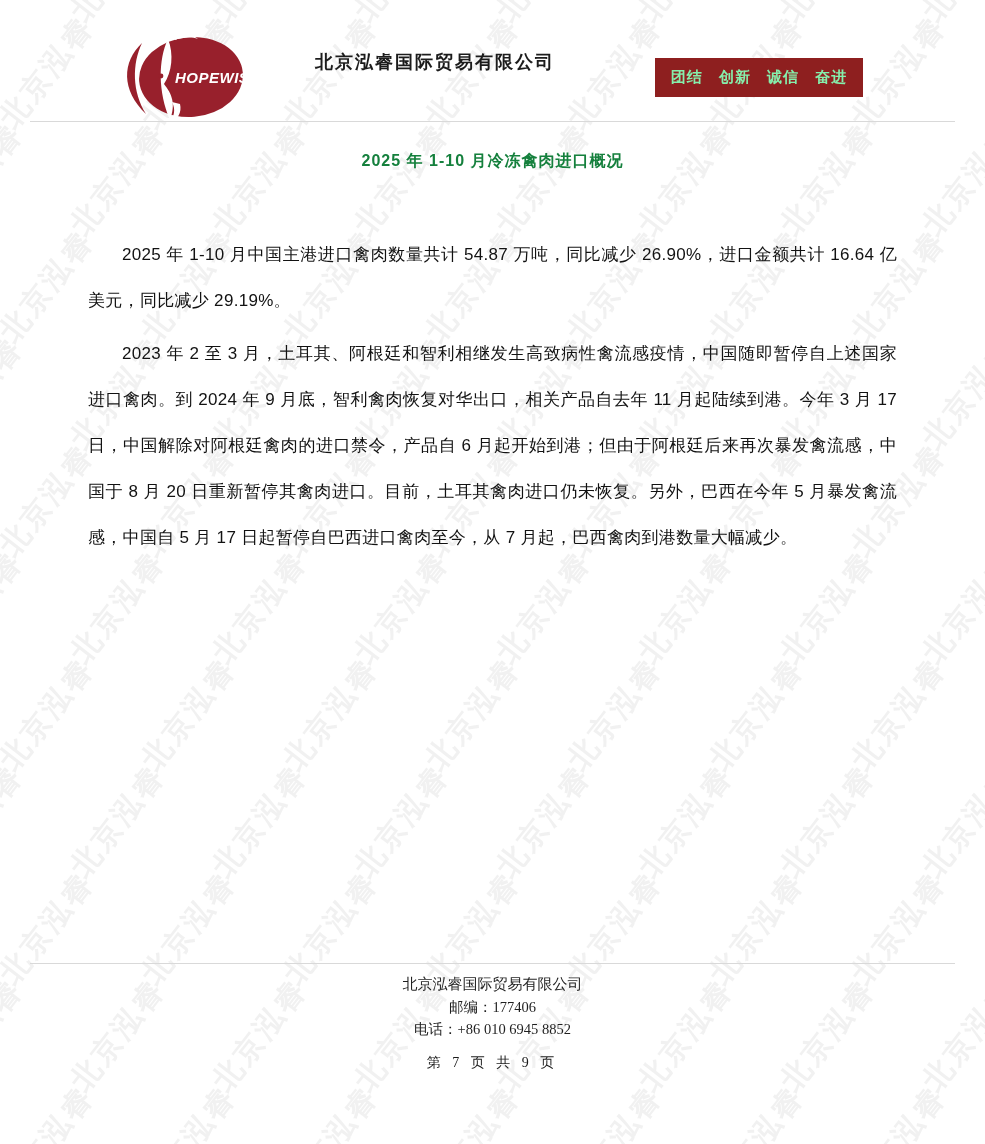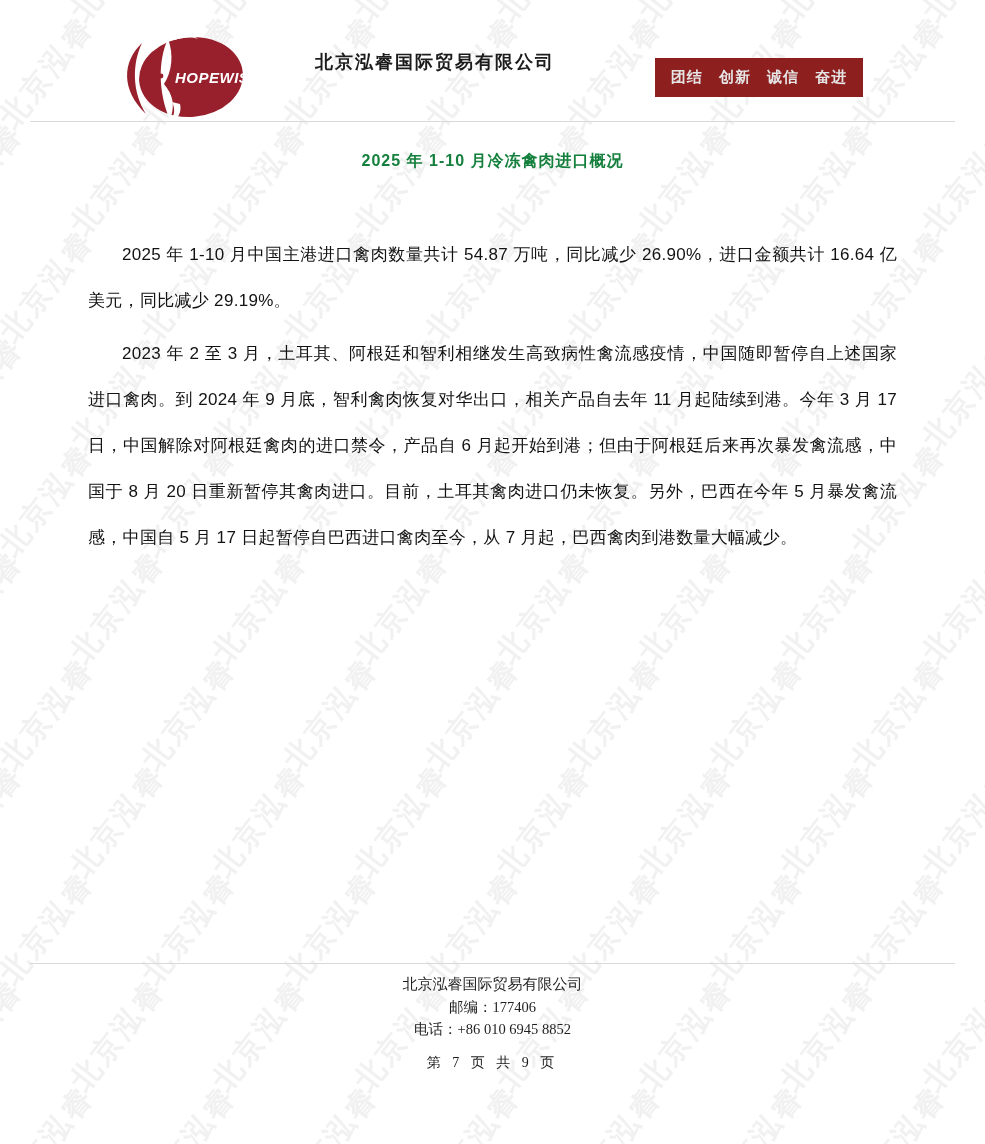--- a/index.html
+++ b/index.html
@@ -67,21 +67,21 @@
   .slogan-banner {
     position: absolute;
     left: 655px;
     top: 58px;
     width: 208px;
     height: 39px;
     background: #8e1f1f;
     display: flex;
     align-items: center;
     justify-content: center;
-    color: #e5e5e5;
+    color: #86efac;
     font-size: 15px;
     font-weight: 700;
     letter-spacing: 1px;
     word-spacing: 11px;
   }
   .divider {
     position: relative;
     z-index: 2;
     margin: 0 30px;
     border: 0;

